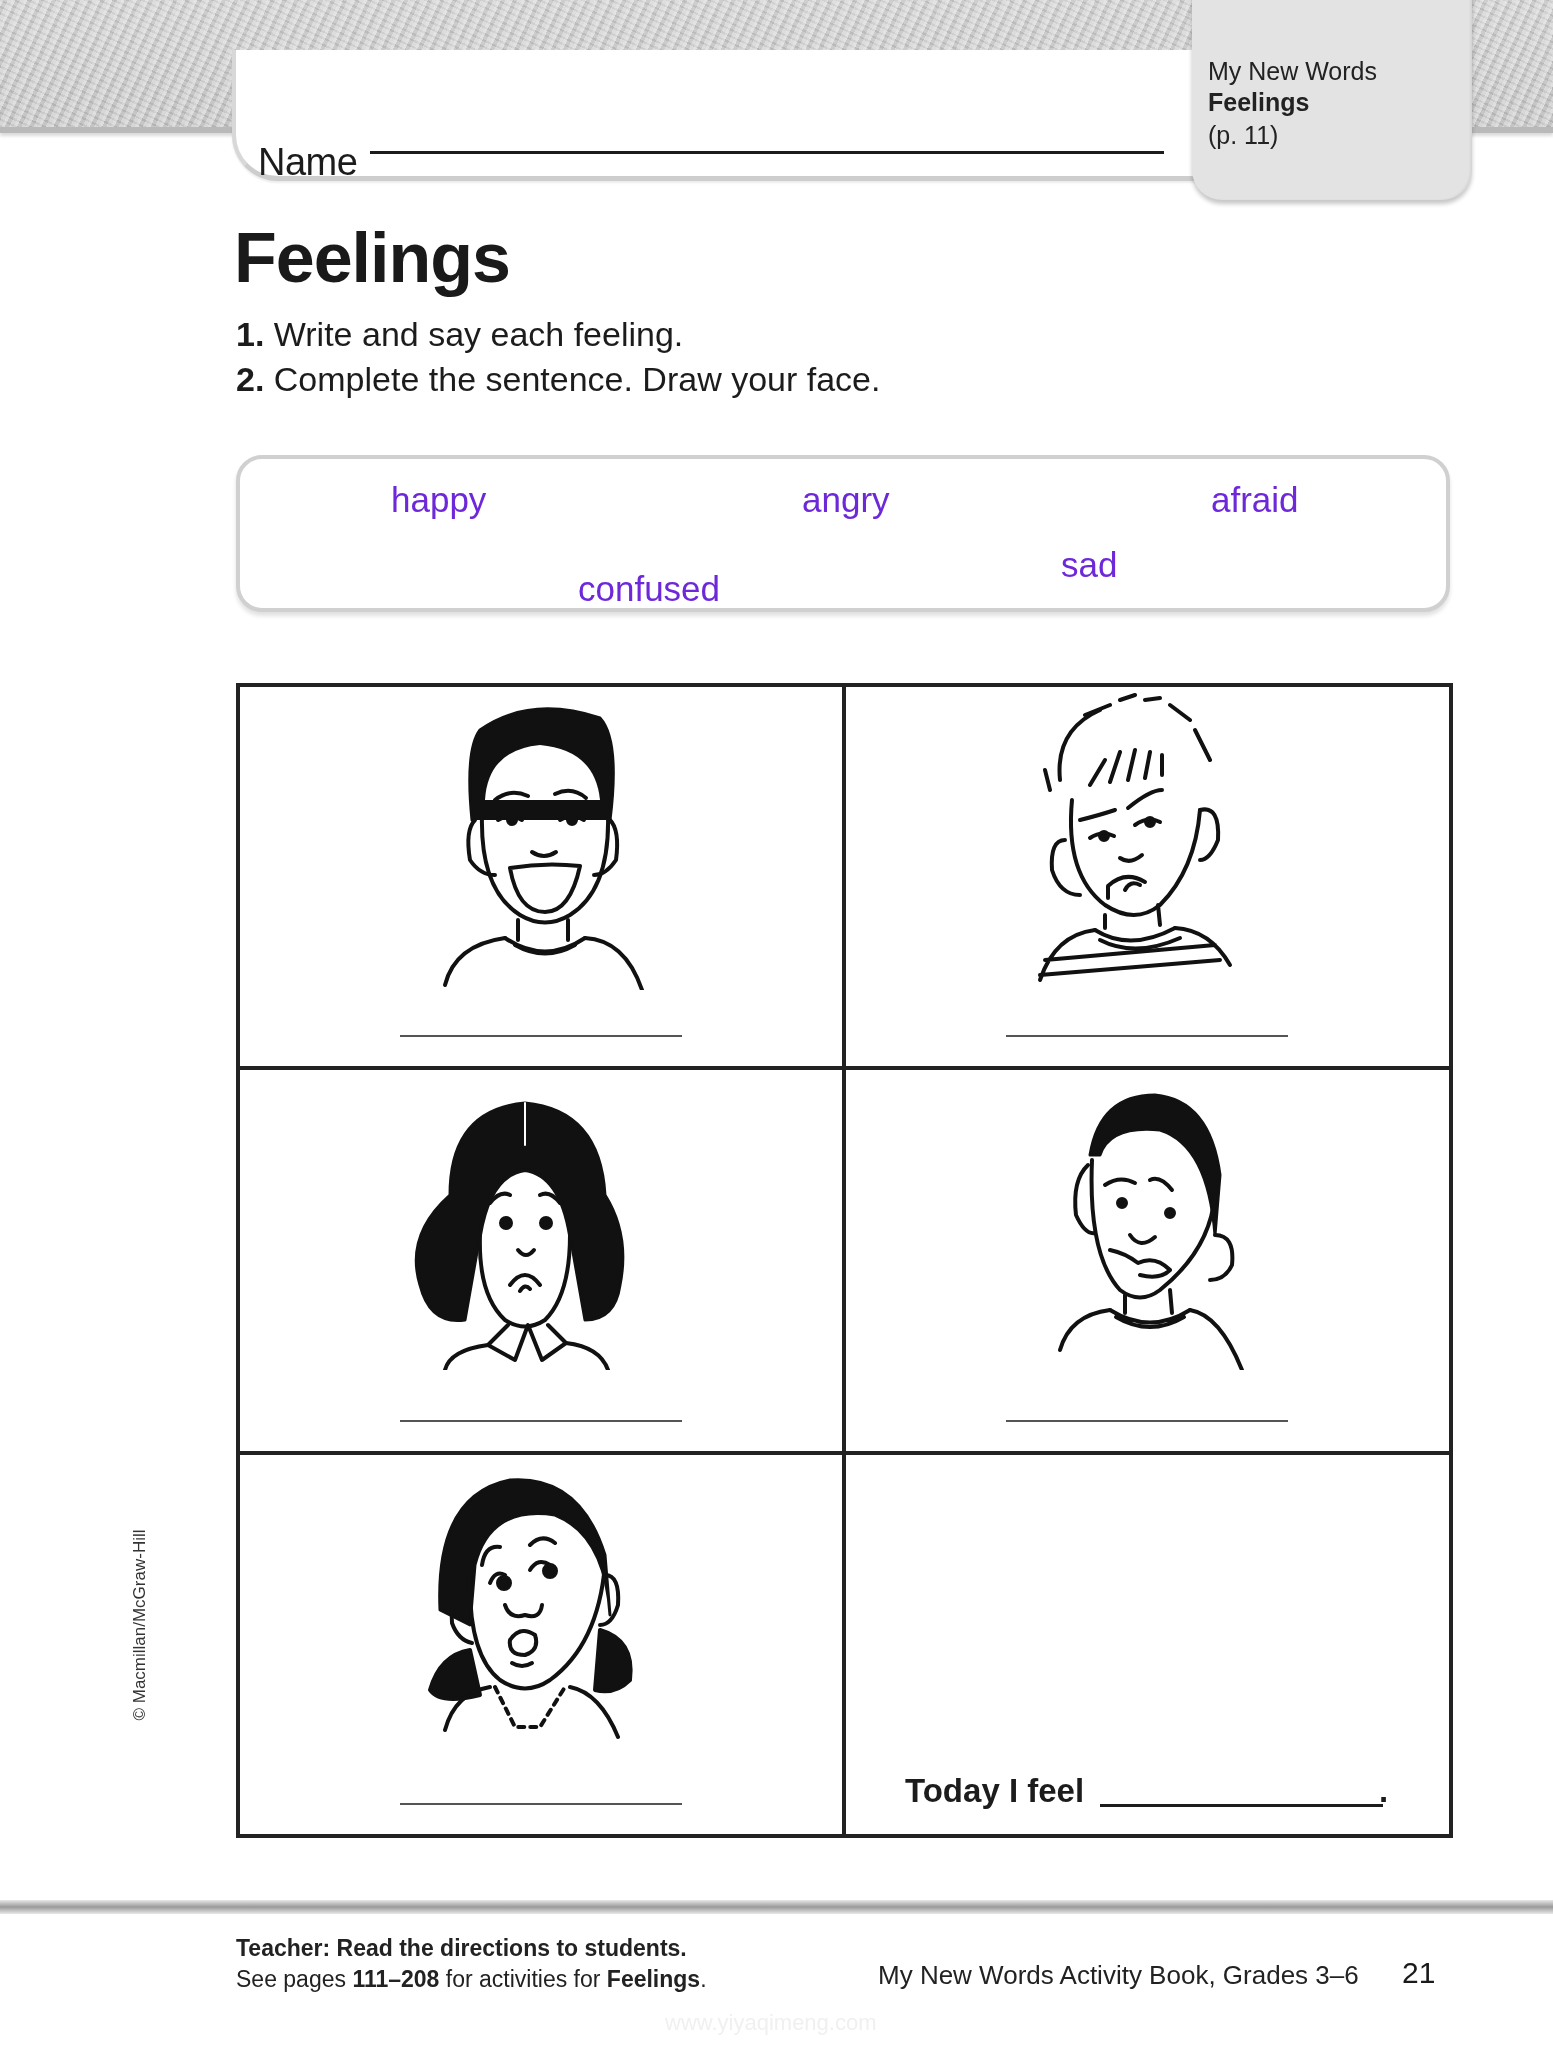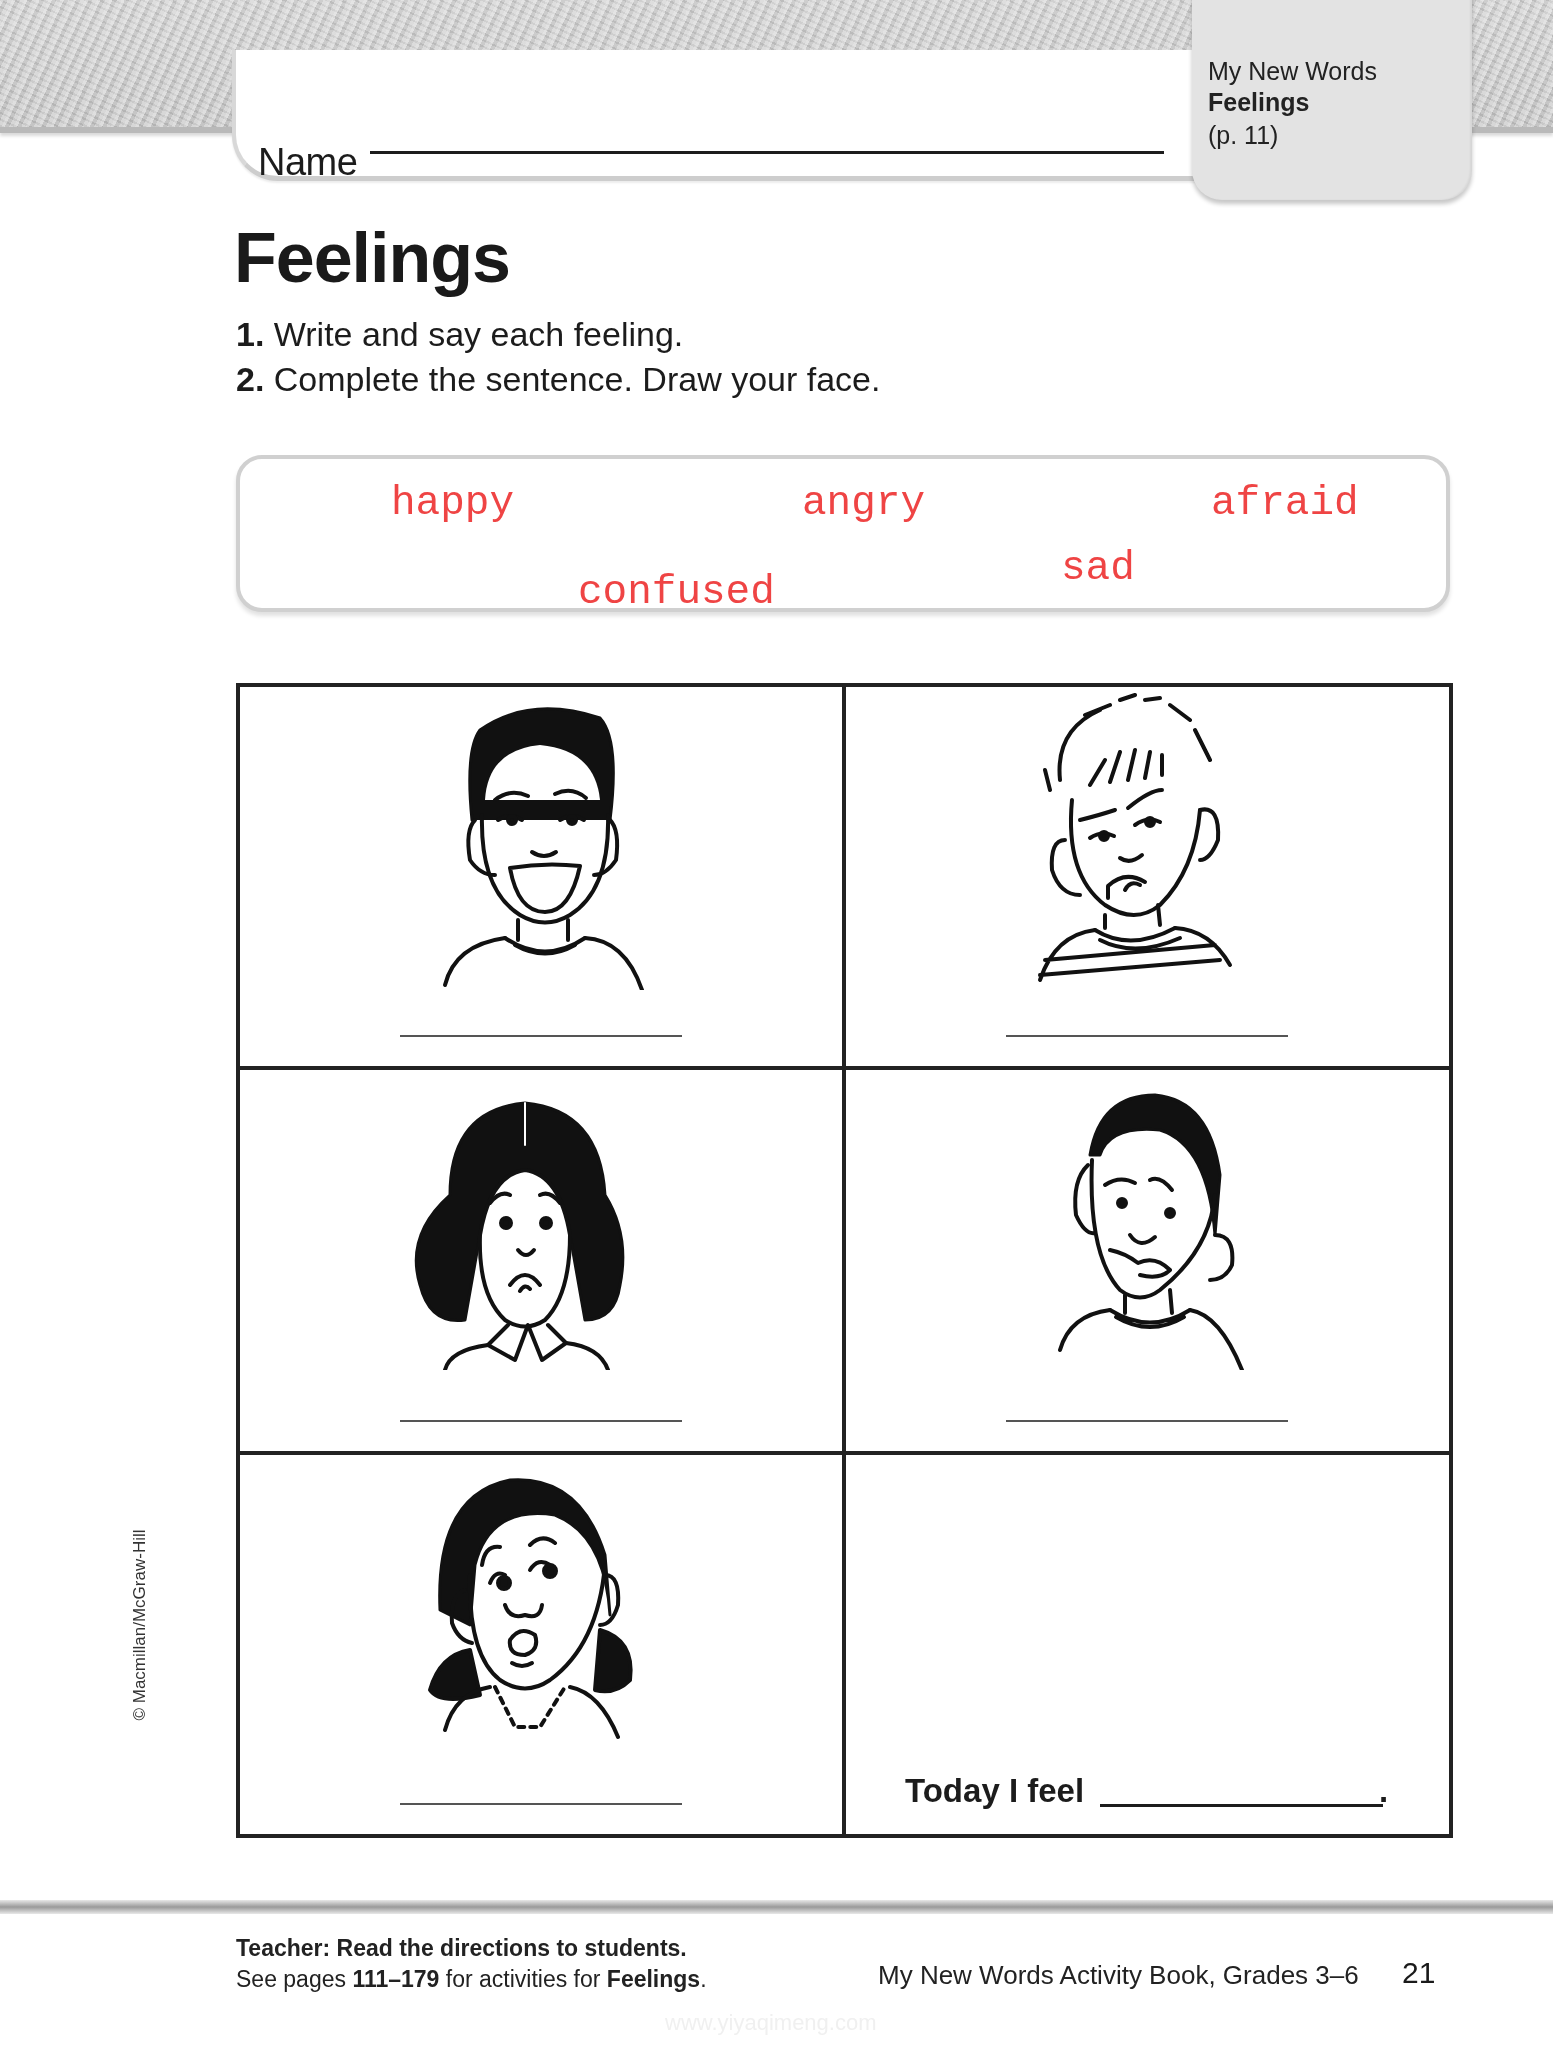--- a/index.html
+++ b/index.html
@@ -18,21 +18,21 @@
   .name-label { left:258px; top:125px; font-size:38px; letter-spacing:-0.5px;margin-top:16px; }
   .name-line { left:370px; top:151px; width:794px; height:3px; background:#1c1c1c; }
   .tab { left:1192px; top:-10px; width:280px; height:210px; background:#e3e3e3;
     border-radius:0 0 30px 30px; box-shadow:0 4px 4px rgba(0,0,0,0.22), inset -2px 0 2px rgba(0,0,0,0.06); }
   .tab-line { left:1208px; font-size:25px; color:#222; white-space:nowrap; }
   .title { left:234px; top:218px; font-size:70px; font-weight:bold; letter-spacing:-1px; color:#1a1a1a; }
   .instr { left:236px; font-size:34px; white-space:nowrap; }
   .instr b { font-weight:bold; }
   .wordbox { left:236px; top:455px; width:1214px; height:157px; border:4px solid #d0d0d0;
     border-radius:26px; background:#fff; box-shadow:0 4px 4px rgba(0,0,0,0.12); box-sizing:border-box; }
-  .word { font-size:41px; white-space:nowrap; color:#ef4444;font-family:Liberation Mono, monospace; }
+  .word { font-size:35px; white-space:nowrap; color:#6d28d9; }
   .grid { left:236px; top:683px; width:1217px; height:1155px; border:4px solid #222;
     box-sizing:border-box; }
   .vline { left:842px; top:683px; width:4px; height:1155px; background:#222; }
   .hline { left:236px; width:1217px; height:4px; background:#222; }
   .ansline { height:2px; background:#555; width:282px; }
   .face { position:absolute; }
   .today { left:905px; top:1772px; font-size:33px; font-weight:bold; white-space:nowrap; }
   .today-line { left:1100px; top:1804px; width:283px; height:3px; background:#1c1c1c; }
   .today-dot { left:1379px; top:1772px; font-size:33px; font-weight:bold; }
   .copyright { left:20px; top:1615px; width:240px; font-size:17px; color:#333;
@@ -177,17 +177,17 @@
 <div class="abs today-line"></div>
 <div class="abs today-dot">.</div>
 
 <div class="abs copyright">© Macmillan/McGraw-Hill</div>
 
 <div class="abs footbar"></div>
 <div class="abs foot-text" style="top:1935px;font-weight:bold;">
   <b>Teacher:</b><span> Read the directions to students.</span>
 </div>
 <div class="abs foot-text" style="top:1966px;">
-  <span>See pages </span><b>111–179</b><span> for activities for </span><b>Feelings</b><span>.</span>
+  <span>See pages </span><b>111–208</b><span> for activities for </span><b>Feelings</b><span>.</span>
 </div>
 <div class="abs foot-right">My New Words Activity Book, Grades 3–6</div>
 <div class="abs page-num">21</div>
 <div class="abs watermark">www.yiyaqimeng.com</div>
 
 </body></html>

